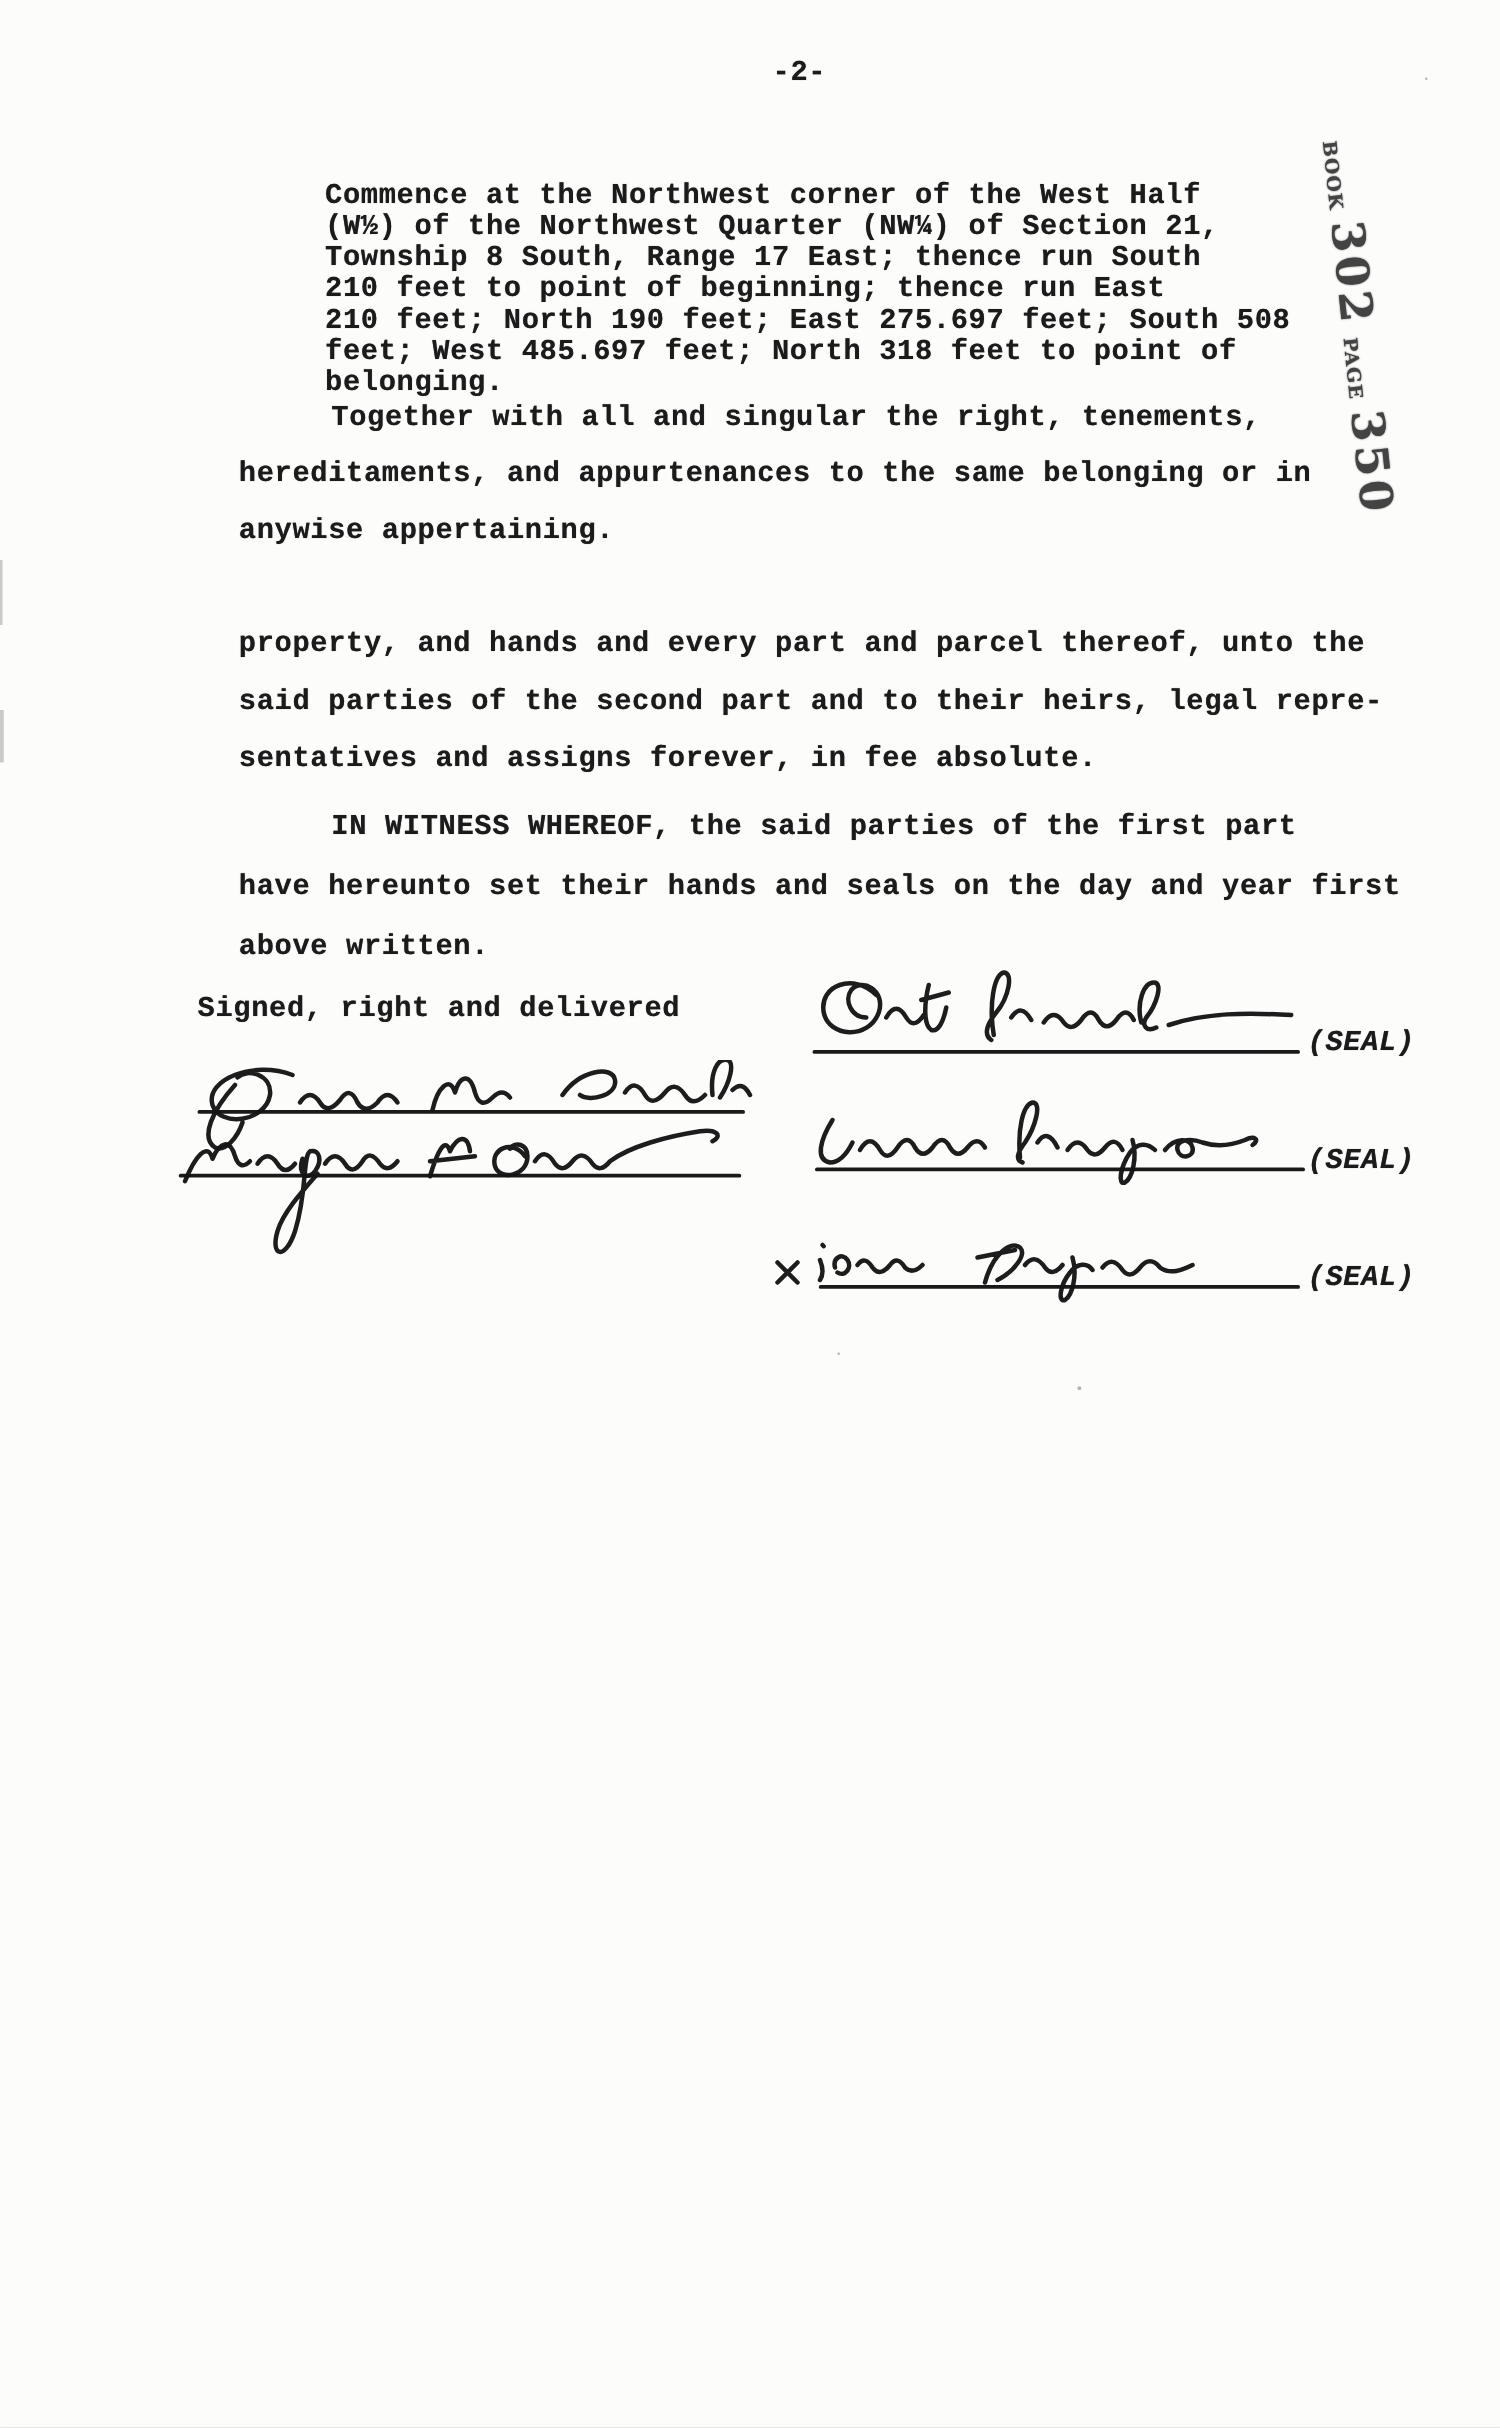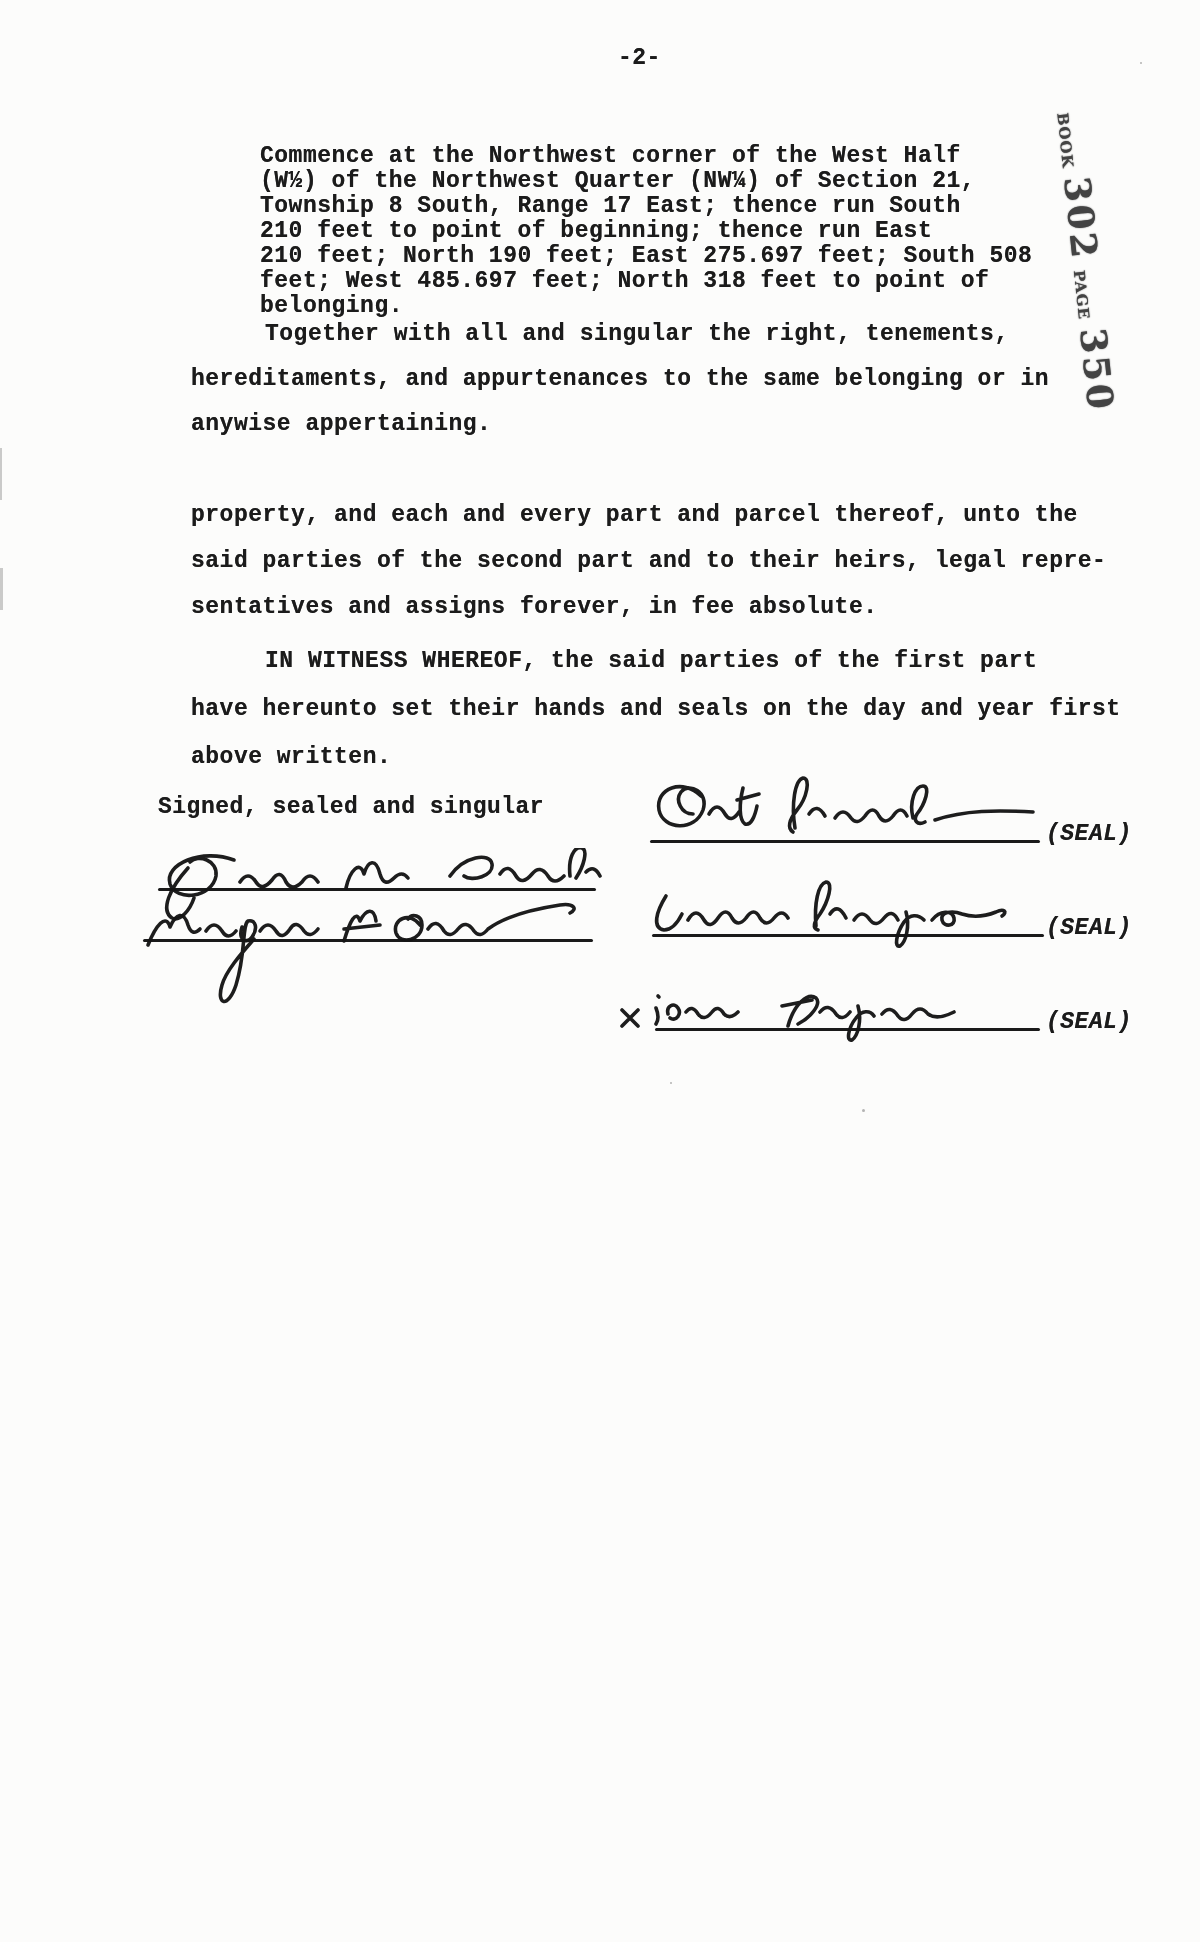--- a/index.html
+++ b/index.html
@@ -65,28 +65,28 @@
   <div class="mono desc" style="top:153px">(W½) of the Northwest Quarter (NW¼) of Section 21,</div>
   <div class="mono desc" style="top:178px">Township 8 South, Range 17 East; thence run South</div>
   <div class="mono desc" style="top:203px">210 feet to point of beginning; thence run East</div>
   <div class="mono desc" style="top:228px">210 feet; North 190 feet; East 275.697 feet; South 508</div>
   <div class="mono desc" style="top:253px">feet; West 485.697 feet; North 318 feet to point of</div>
   <div class="mono desc" style="top:278px">belonging.</div>
 
   <div class="mono ind" style="top:322px">Together with all and singular the right, tenements,</div>
   <div class="mono flush" style="top:367px">hereditaments, and appurtenances to the same belonging or in</div>
   <div class="mono flush" style="top:412px">anywise appertaining.</div>
-  <div class="mono flush" style="top:503px">property, and each and every part and parcel thereof, unto the</div>
+  <div class="mono flush" style="top:503px">property, and hands and every part and parcel thereof, unto the</div>
   <div class="mono flush" style="top:549px">said parties of the second part and to their heirs, legal repre-</div>
   <div class="mono flush" style="top:595px">sentatives and assigns forever, in fee absolute.</div>
   <div class="mono ind" style="top:649px">IN WITNESS WHEREOF, the said parties of the first part</div>
   <div class="mono flush" style="top:697px">have hereunto set their hands and seals on the day and year first</div>
   <div class="mono flush" style="top:745px">above written.</div>
 
-  <div class="mono wcap" style="top:795px">Signed, sealed and singular</div>
+  <div class="mono wcap" style="top:795px">Signed, right and delivered</div>
 
   <div class="rule" style="left:158px;top:888px;width:438px"></div>
   <div class="rule" style="left:143px;top:939px;width:450px"></div>
 
   <svg class="sig" style="left:150px;top:848px" width="470" height="85" viewBox="0 0 470 85" role="img" aria-label="Parks M. Samuchal">
     <path d="M84,12 C52,0 14,16 20,36 C26,54 62,50 66,28 C68,12 48,6 40,14 M38,20 C20,40 10,62 22,70 C30,74 40,62 44,50"></path>
     <path d="M90,34 Q98,22 106,34 Q112,44 122,32 Q130,20 136,34 Q142,44 152,34 Q160,22 168,34"></path>
     <path d="M196,40 C200,22 210,12 214,26 C218,12 226,10 230,26 Q234,40 244,30 Q252,22 258,30"></path>
     <path d="M300,28 C314,8 340,4 342,16 C344,28 322,34 314,28 M350,26 Q358,14 366,28 Q372,38 382,26 Q390,16 398,28 Q404,38 414,28 M420,28 C418,10 424,-2 432,0 C438,2 434,18 426,30 M436,24 Q444,16 450,28"></path>
   </svg>

